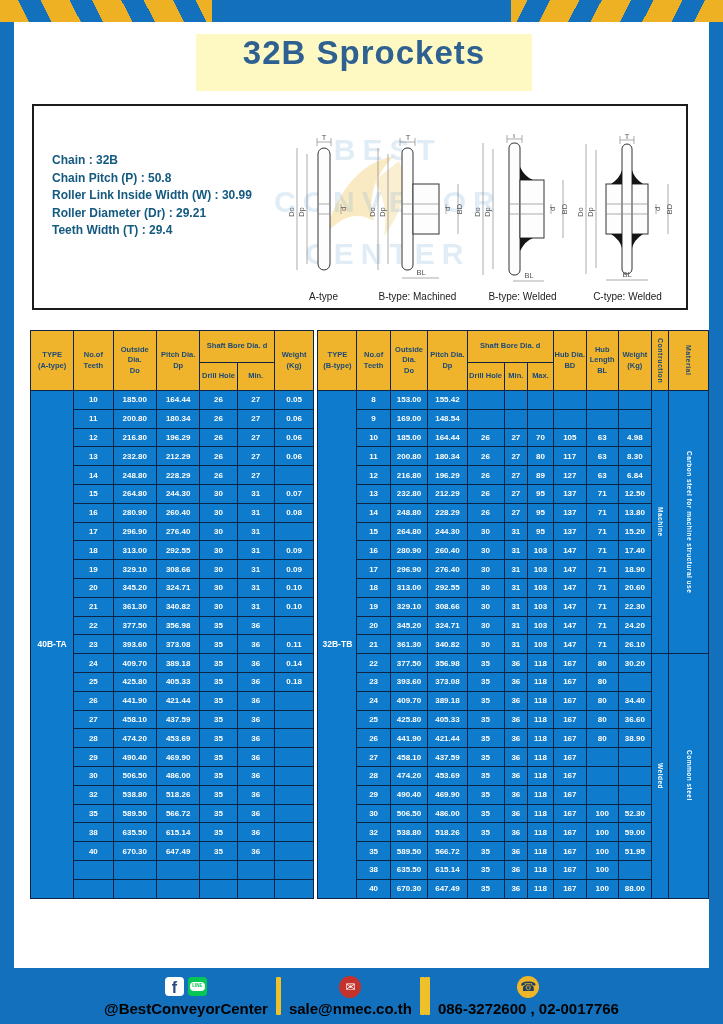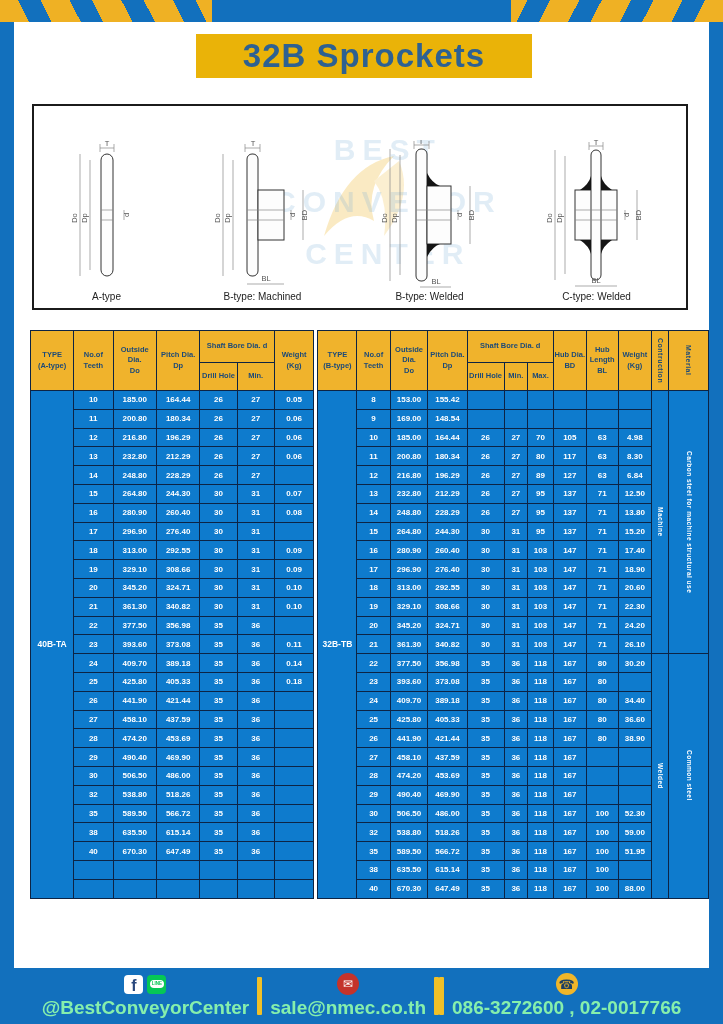--- a/index.html
+++ b/index.html
@@ -9,32 +9,32 @@
     font-family:"Liberation Sans",sans-serif;
   }
   
   .top-band{position:absolute;top:0;left:0;width:723px;height:22px;background:#1270bd;}
   .stripes{position:absolute;top:0;height:22px;width:212px;}
   .stripes.left{left:0;background:repeating-linear-gradient(63deg,#efb124 0 26px,transparent 26px 46px);}
   .stripes.right{right:0;background:repeating-linear-gradient(-63deg,#efb124 0 26px,transparent 26px 46px);}
   
   .page{position:absolute;left:14px;top:22px;width:695px;height:946px;background:#ffffff;}
   
-  .title-box{position:absolute;left:182px;top:12px;width:336px;height:44px;background:#eab308;
-    display:flex;align-items:center;justify-content:center;}
+  .title-box{position:absolute;left:182px;top:12px;width:336px;height:57px;background:#fef9c3;
+    display:flex;align-items:flex-start;justify-content:center;}
   .title-text{font-size:33px;font-weight:bold;color:#2e6191;letter-spacing:1px;}
   
   .spec-box{position:absolute;left:18px;top:82px;width:656px;height:206px;border:2px solid #1b1b1b;
     background:#fff;display:flex;box-sizing:border-box;}
   .spec-lines{width:248px;padding:46px 0 0 18px;box-sizing:border-box;position:relative;z-index:2;}
   .spec-line{font-size:12px;font-weight:bold;color:#14597f;line-height:17.5px;white-space:nowrap;}
   .diagrams{flex:1;display:flex;justify-content:space-around;align-items:flex-end;
     padding:6px 6px 6px 0;position:relative;z-index:2;}
   .diag{display:flex;flex-direction:column;align-items:center;}
-  .diag-caption{font-size:10px;color:#222;margin-top:1px;}
+  .diag-caption{font-size:10px;color:#222;margin-top:7px;}
   .dimline{stroke:#888;stroke-width:0.7;}
   .part{fill:#fdfdfd;stroke:#333;stroke-width:1;}
   .weld{fill:#151515;}
   .dimtext{fill:#555;font-size:7.5px;}
   .watermark{position:absolute;left:240px;top:18px;z-index:1;text-align:center;
     font-weight:bold;font-size:30px;letter-spacing:7px;line-height:52px;
     color:rgba(120,175,215,0.22);white-space:pre-line;}
   .wm-swirl{position:absolute;left:270px;top:20px;z-index:0;opacity:0.28;}
   
   .tables{position:absolute;left:16px;top:308px;display:flex;gap:3px;}
@@ -47,21 +47,21 @@
   thead tr.h1{height:32px;}
   thead tr.h2{height:28px;}
   th.vert{writing-mode:vertical-rl;font-size:7px;padding:0 1px;letter-spacing:0.5px;}
   td.vert-cell{writing-mode:vertical-rl;font-size:6.5px;letter-spacing:0.5px;line-height:1;}
   td.type-cell{font-size:8.5px;}
   
   .footer{position:absolute;left:0;top:968px;width:723px;height:56px;background:#1270bd;
     display:flex;align-items:center;justify-content:center;}
   .f-group{display:flex;flex-direction:column;align-items:center;justify-content:center;gap:2px;padding:0 8px;}
   .f-sep{width:5px;height:38px;background:#f0c028;border-radius:1px;}
-  .f-text{font-size:19px;font-weight:bold;color:#86efac;white-space:nowrap;}
+  .f-text{font-size:15px;font-weight:bold;color:#000000;white-space:nowrap;}
   .f-icons{display:flex;gap:4px;align-items:center;height:22px;}
   .fb-tile{width:19px;height:19px;background:#fff;border-radius:4px;color:#29487d;
     font-weight:bold;font-size:16px;display:flex;align-items:flex-end;justify-content:center;line-height:17px;}
   .line-tile{width:19px;height:19px;background:#06c755;border-radius:4px;display:flex;align-items:center;justify-content:center;}
   .line-bubble{background:#fff;border-radius:4px;padding:2px 2px;font-size:4.5px;font-weight:bold;color:#06c755;line-height:1;}
   .circle-icon{width:22px;height:22px;border-radius:50%;display:flex;align-items:center;justify-content:center;}
   .mail-circle{background:#c4332b;color:#fff;font-size:12px;}
   .globe-circle{background:#2aa3dd;}
   .phone-circle{background:#f0b62a;color:#1c3f63;font-size:13px;}
 </style>
@@ -81,20 +81,27 @@
 
   <div class="spec-box">
     <svg class="wm-swirl" width="120" height="140" viewBox="0 0 120 140">
       <path d="M20,110 Q40,40 90,30 Q60,60 70,95 Q45,80 20,110 Z" fill="#f0b62a"></path>
       <path d="M95,35 Q110,70 80,110 Q85,75 70,55 Z" fill="#f3c75e"></path>
     </svg>
     <div class="watermark">BEST
 CONVEYOR
 CENTER</div>
 
+    <div class="spec-lines">
+      <div class="spec-line">Chain : 32B</div>
+      <div class="spec-line">Chain Pitch (P) : 50.8</div>
+      <div class="spec-line">Roller Link Inside Width (W) : 30.99</div>
+      <div class="spec-line">Roller Diameter (Dr) : 29.21</div>
+      <div class="spec-line">Teeth Width (T) : 29.4</div>
+    </div>
 
     <div class="diagrams">
 
       <div class="diag">
         <svg width="78" height="150" viewBox="0 0 78 150">
           <line class="dimline" x1="32" y1="8" x2="46" y2="8"></line>
           <line class="dimline" x1="32" y1="4" x2="32" y2="12"></line>
           <line class="dimline" x1="46" y1="4" x2="46" y2="12"></line>
           <text class="dimtext" x="39" y="6" text-anchor="middle">T</text>
           <rect class="part" x="33" y="14" width="12" height="122" rx="6"></rect>

